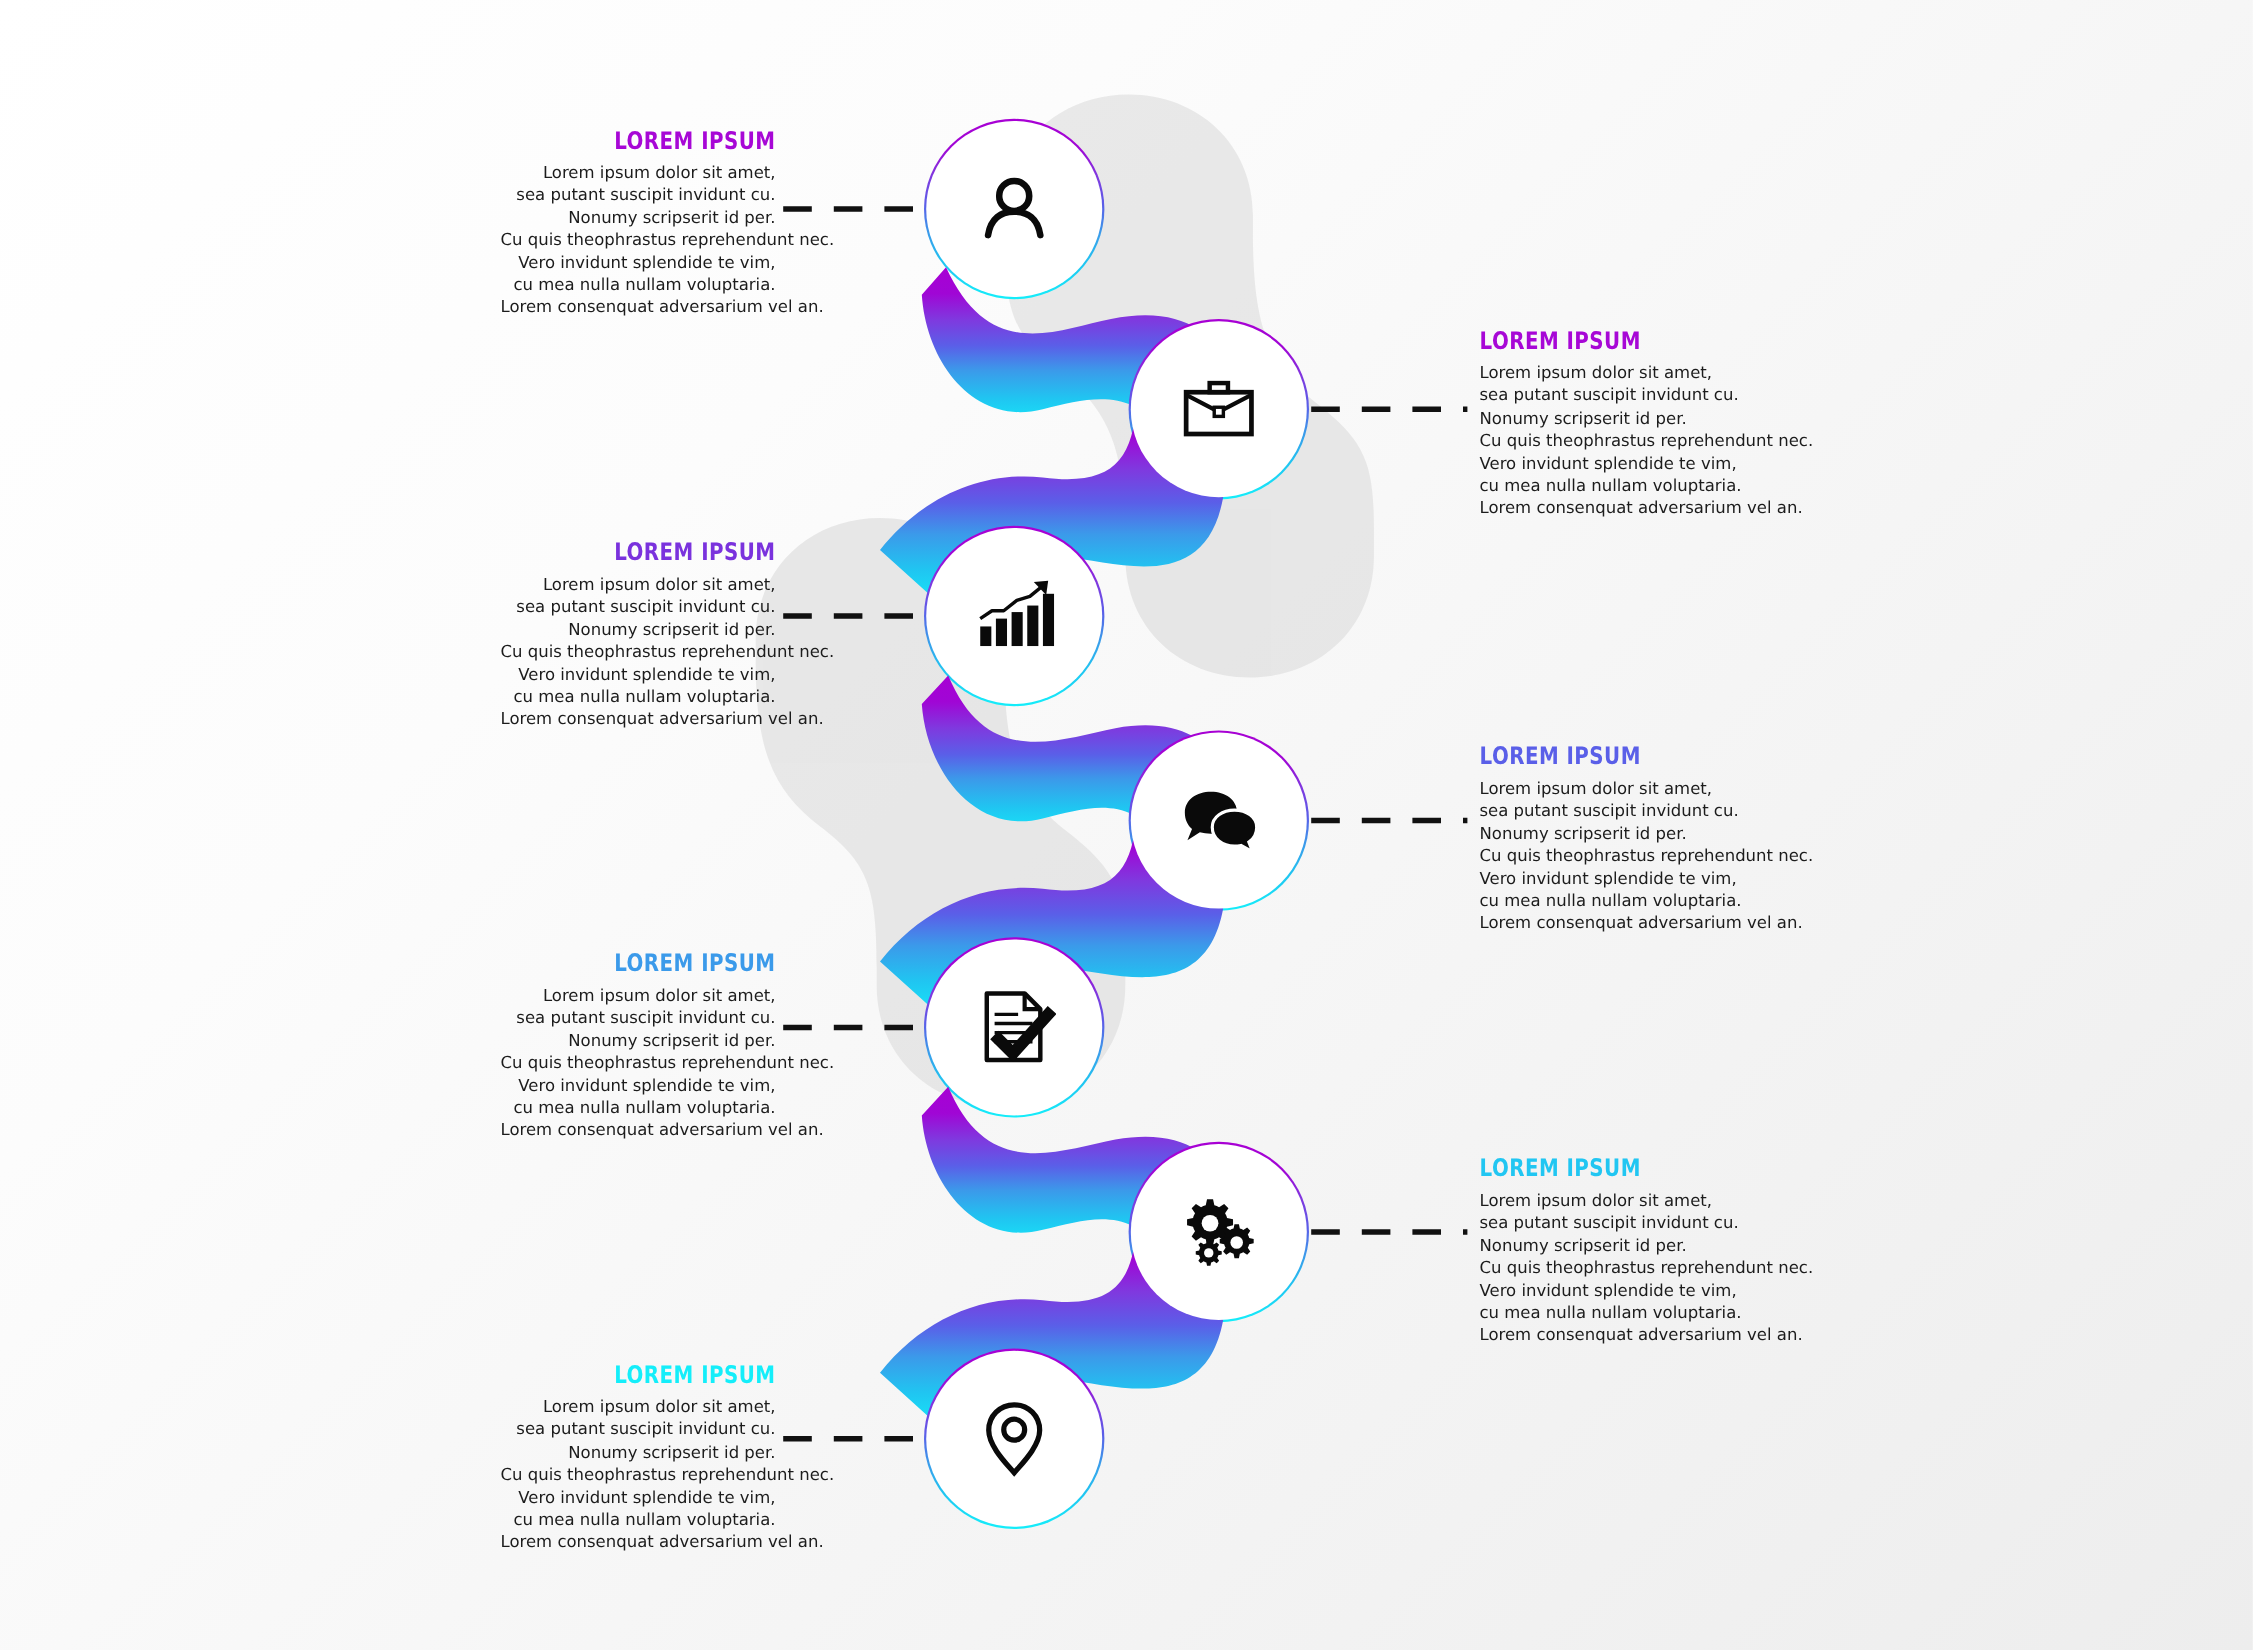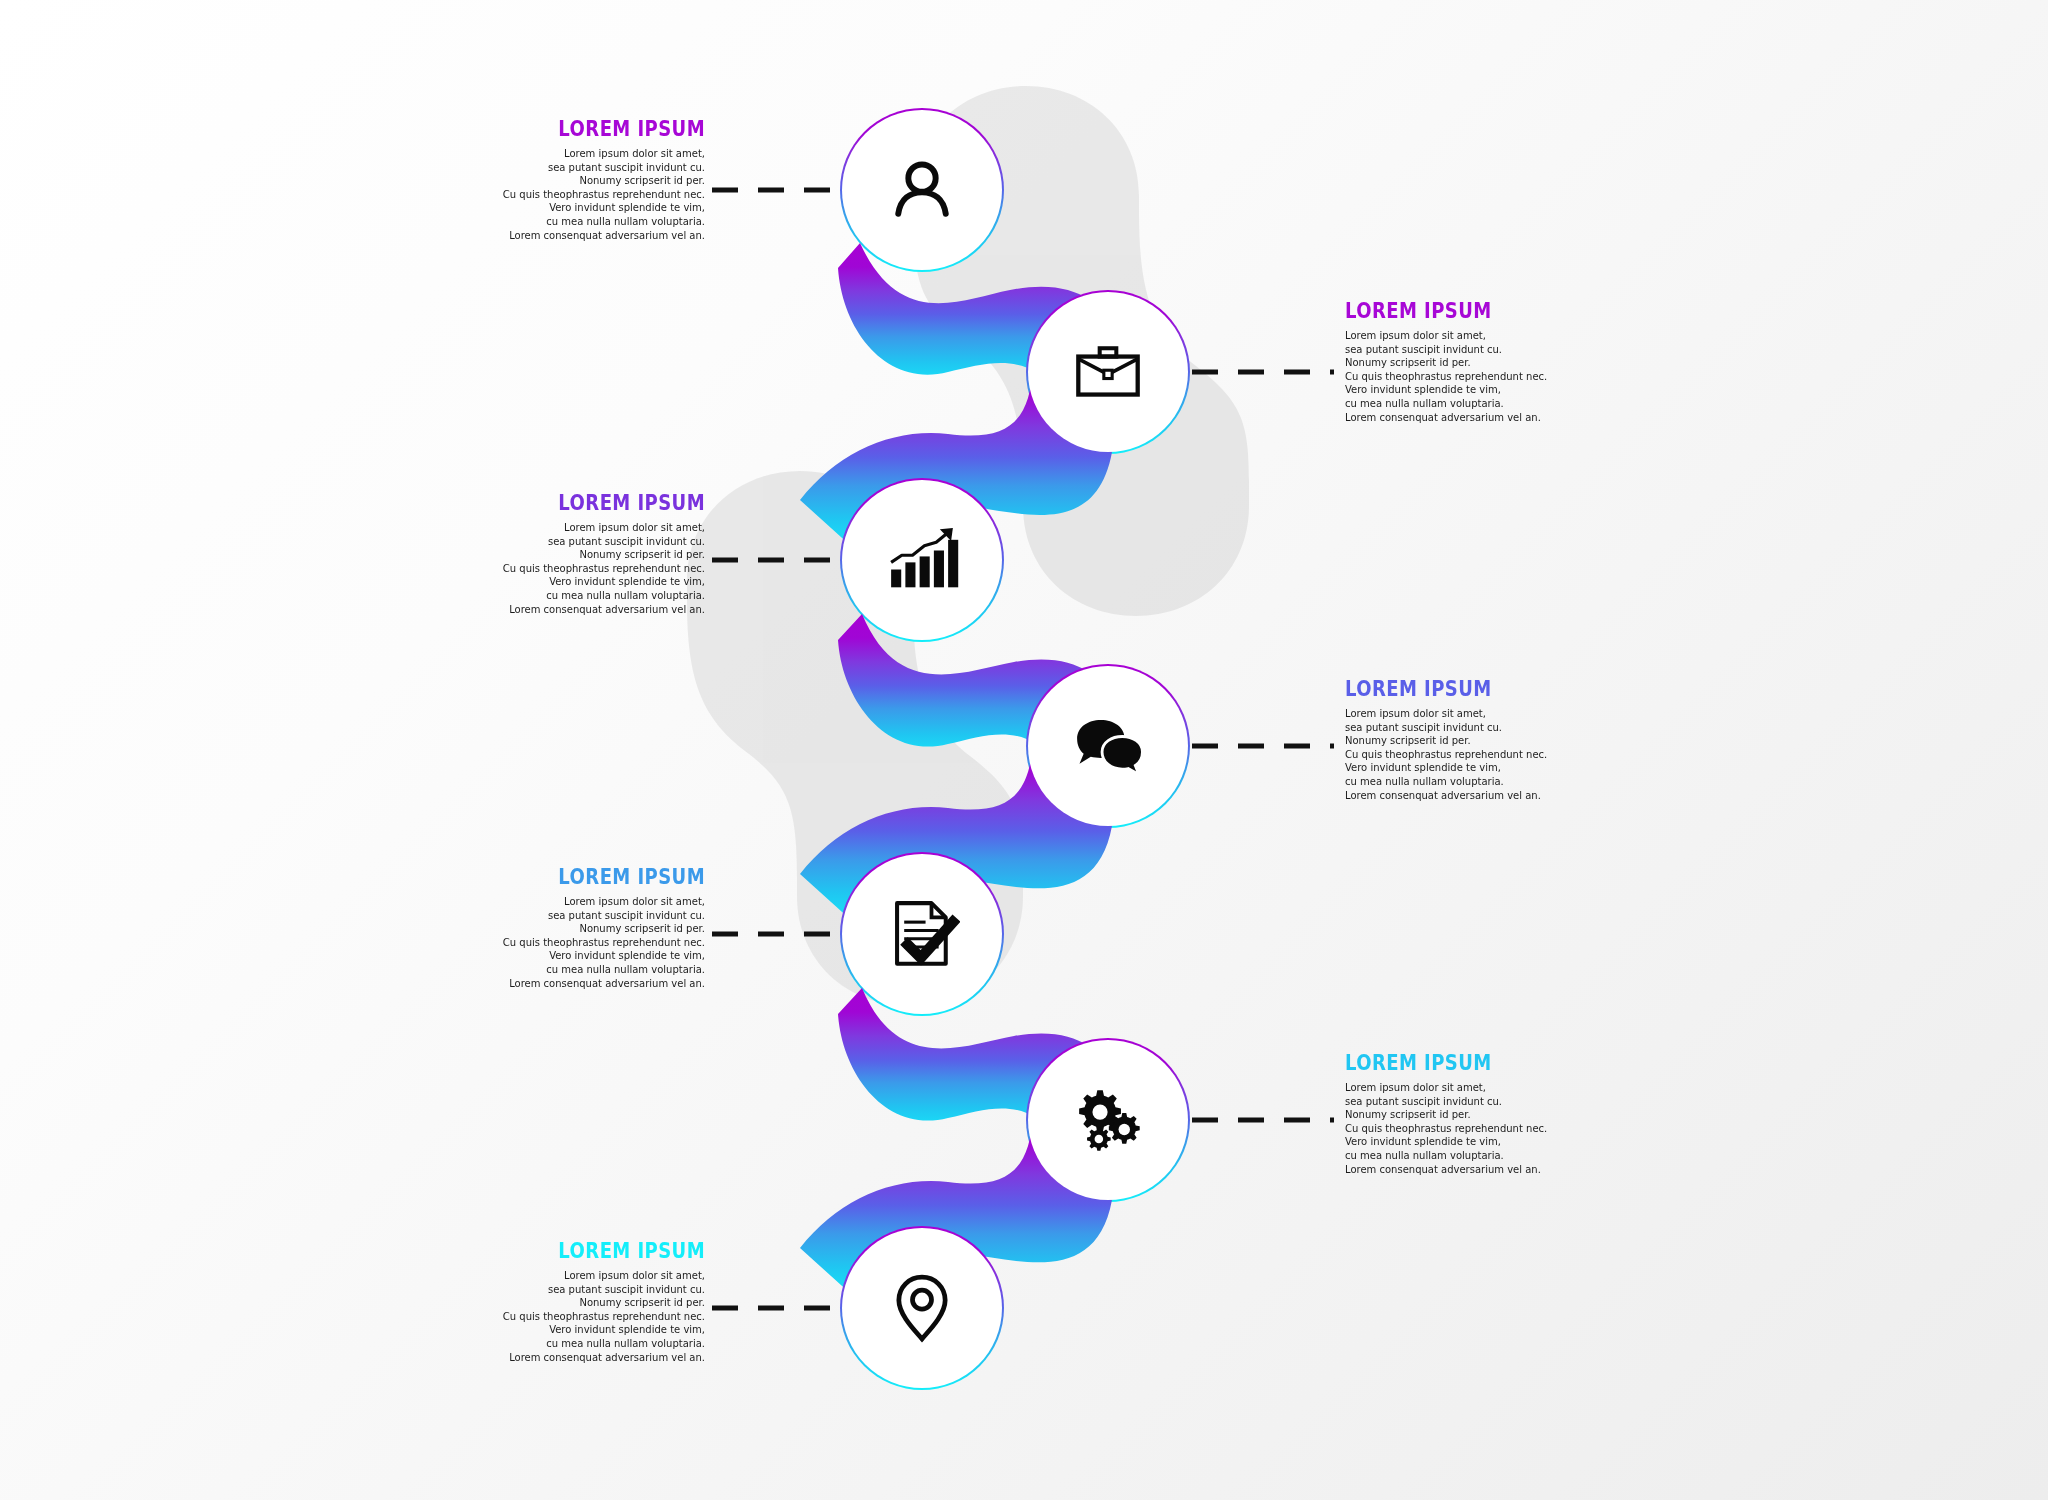--- a/index.html
+++ b/index.html
@@ -57,21 +57,21 @@
     font-size: 22px;
     letter-spacing: 0.5px;
     margin: 0 0 7px 0;
     line-height: 1;
     transform: scaleX(0.82);
   }
   .txt.left .title { transform-origin: right center; }
   .txt.right .title { transform-origin: left center; }
   .txt .body {
     font-family: "DejaVu Sans", sans-serif;
-    font-size: 10px;
+    font-size: 15px;
     line-height: 1.36;
     color: #1c1c1c;
     margin: 0;
   }
   .txt.left { text-align: right; }
   .txt.right { text-align: left; }
   .txt .body p {
     margin: 0;
     white-space: nowrap;
   }

